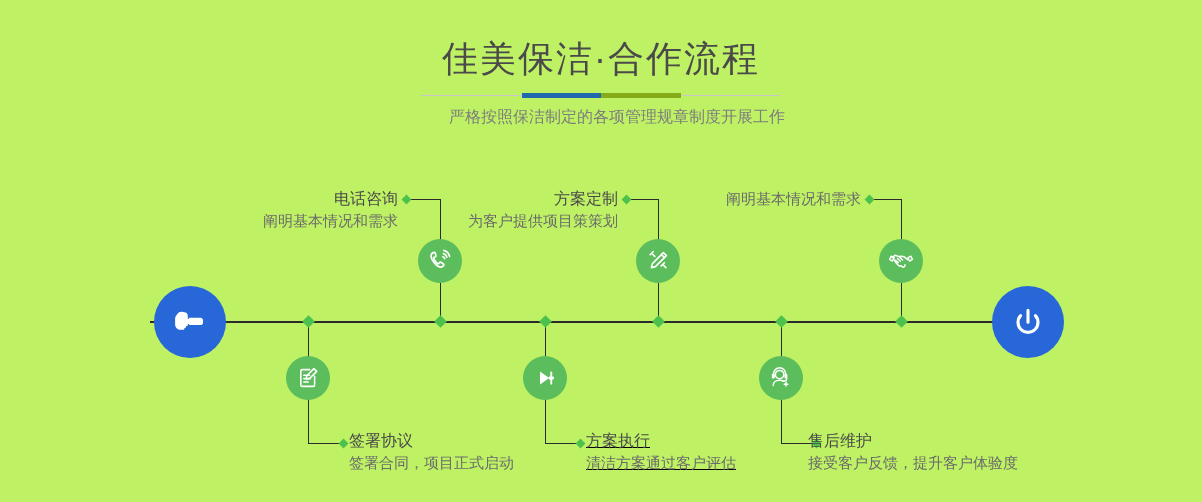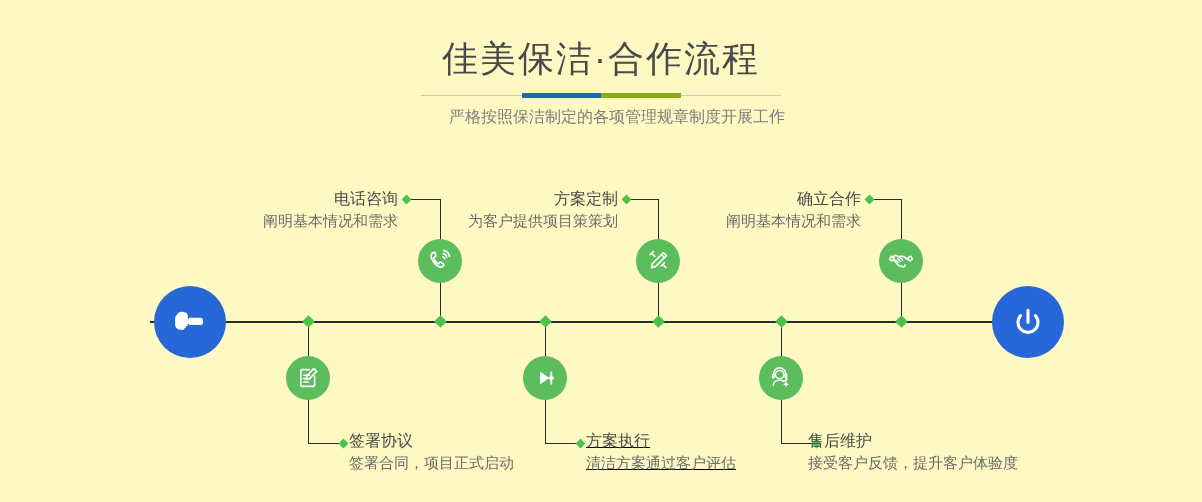--- a/index.html
+++ b/index.html
@@ -9,21 +9,21 @@
   }
   body {
     font-family: "Liberation Sans", "DejaVu Sans", sans-serif;
     -webkit-font-smoothing: antialiased;
   }
   #page {
     position: relative;
     width: 1202px;
     height: 502px;
     overflow: hidden;
-    background: #fef9c3;
+    background: #bef264;
   }
 
   
   #header {
     position: absolute;
     left: 0;
     top: 0;
     width: 1202px;
     height: 150px;
   }
@@ -300,21 +300,20 @@
         </svg>
       </span>
     </div>
     <div class="diamond" style="left:541px; top:317px;"></div>
     <div class="label-block align-left" style="left:586px; top:430px; width:260px;text-decoration:underline;">
       <div class="lb-title">方案执行</div>
       <div class="lb-desc">清洁方案通过客户评估</div>
     </div>
 
     <div class="label-block align-right" style="left:656px; top:188px; width:205px;">
-      <div class="lb-title">确立合作</div>
       <div class="lb-desc">阐明基本情况和需求</div>
     </div>
     <div class="dot-small" style="left:866px; top:196px;"></div>
     <div class="connector h" style="left:870px; top:199px; width:32px;"></div>
     <div class="connector v" style="left:901px; top:199px; height:122px;"></div>
     <div class="node-circle" style="left:879px; top:239px;">
       <span>
         <svg width="28" height="28" viewBox="0 0 28 28" aria-hidden="true">
           <g fill="none" stroke="#ffffff" stroke-width="1.5" stroke-linecap="round" stroke-linejoin="round">
             <path d="M5.2 10.6l3-2.4 3.6 1.4 2.4-0.4 3 0.6 3.4 2.8"></path>

